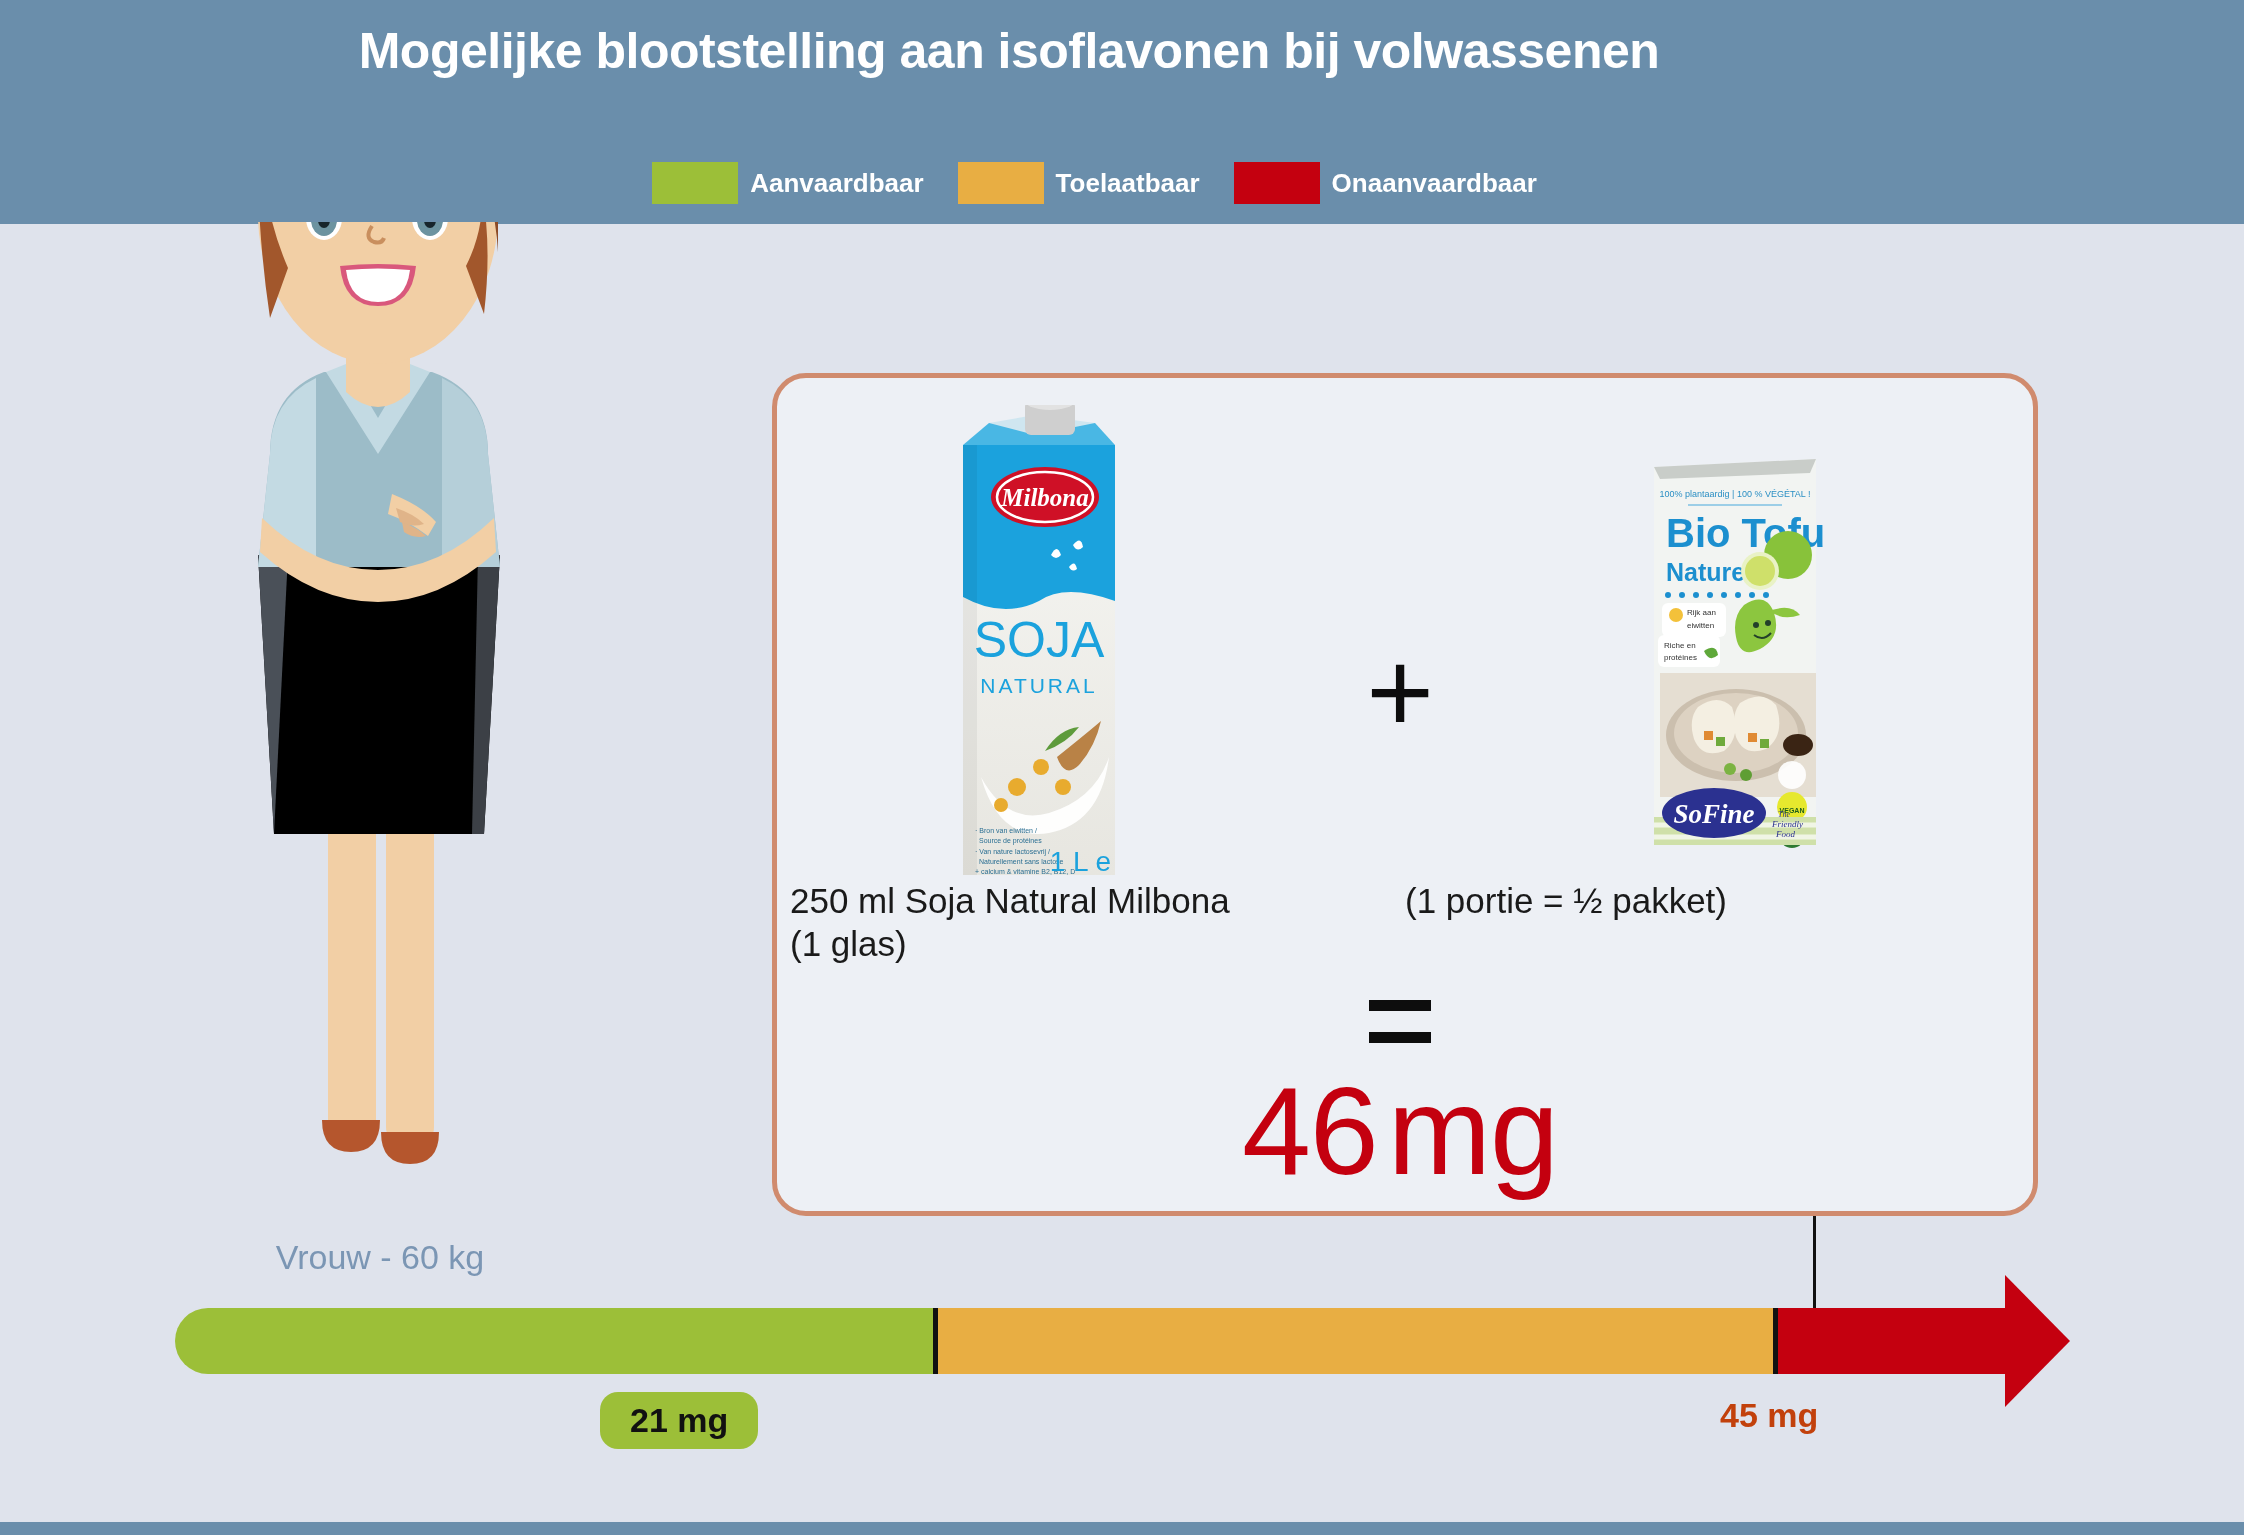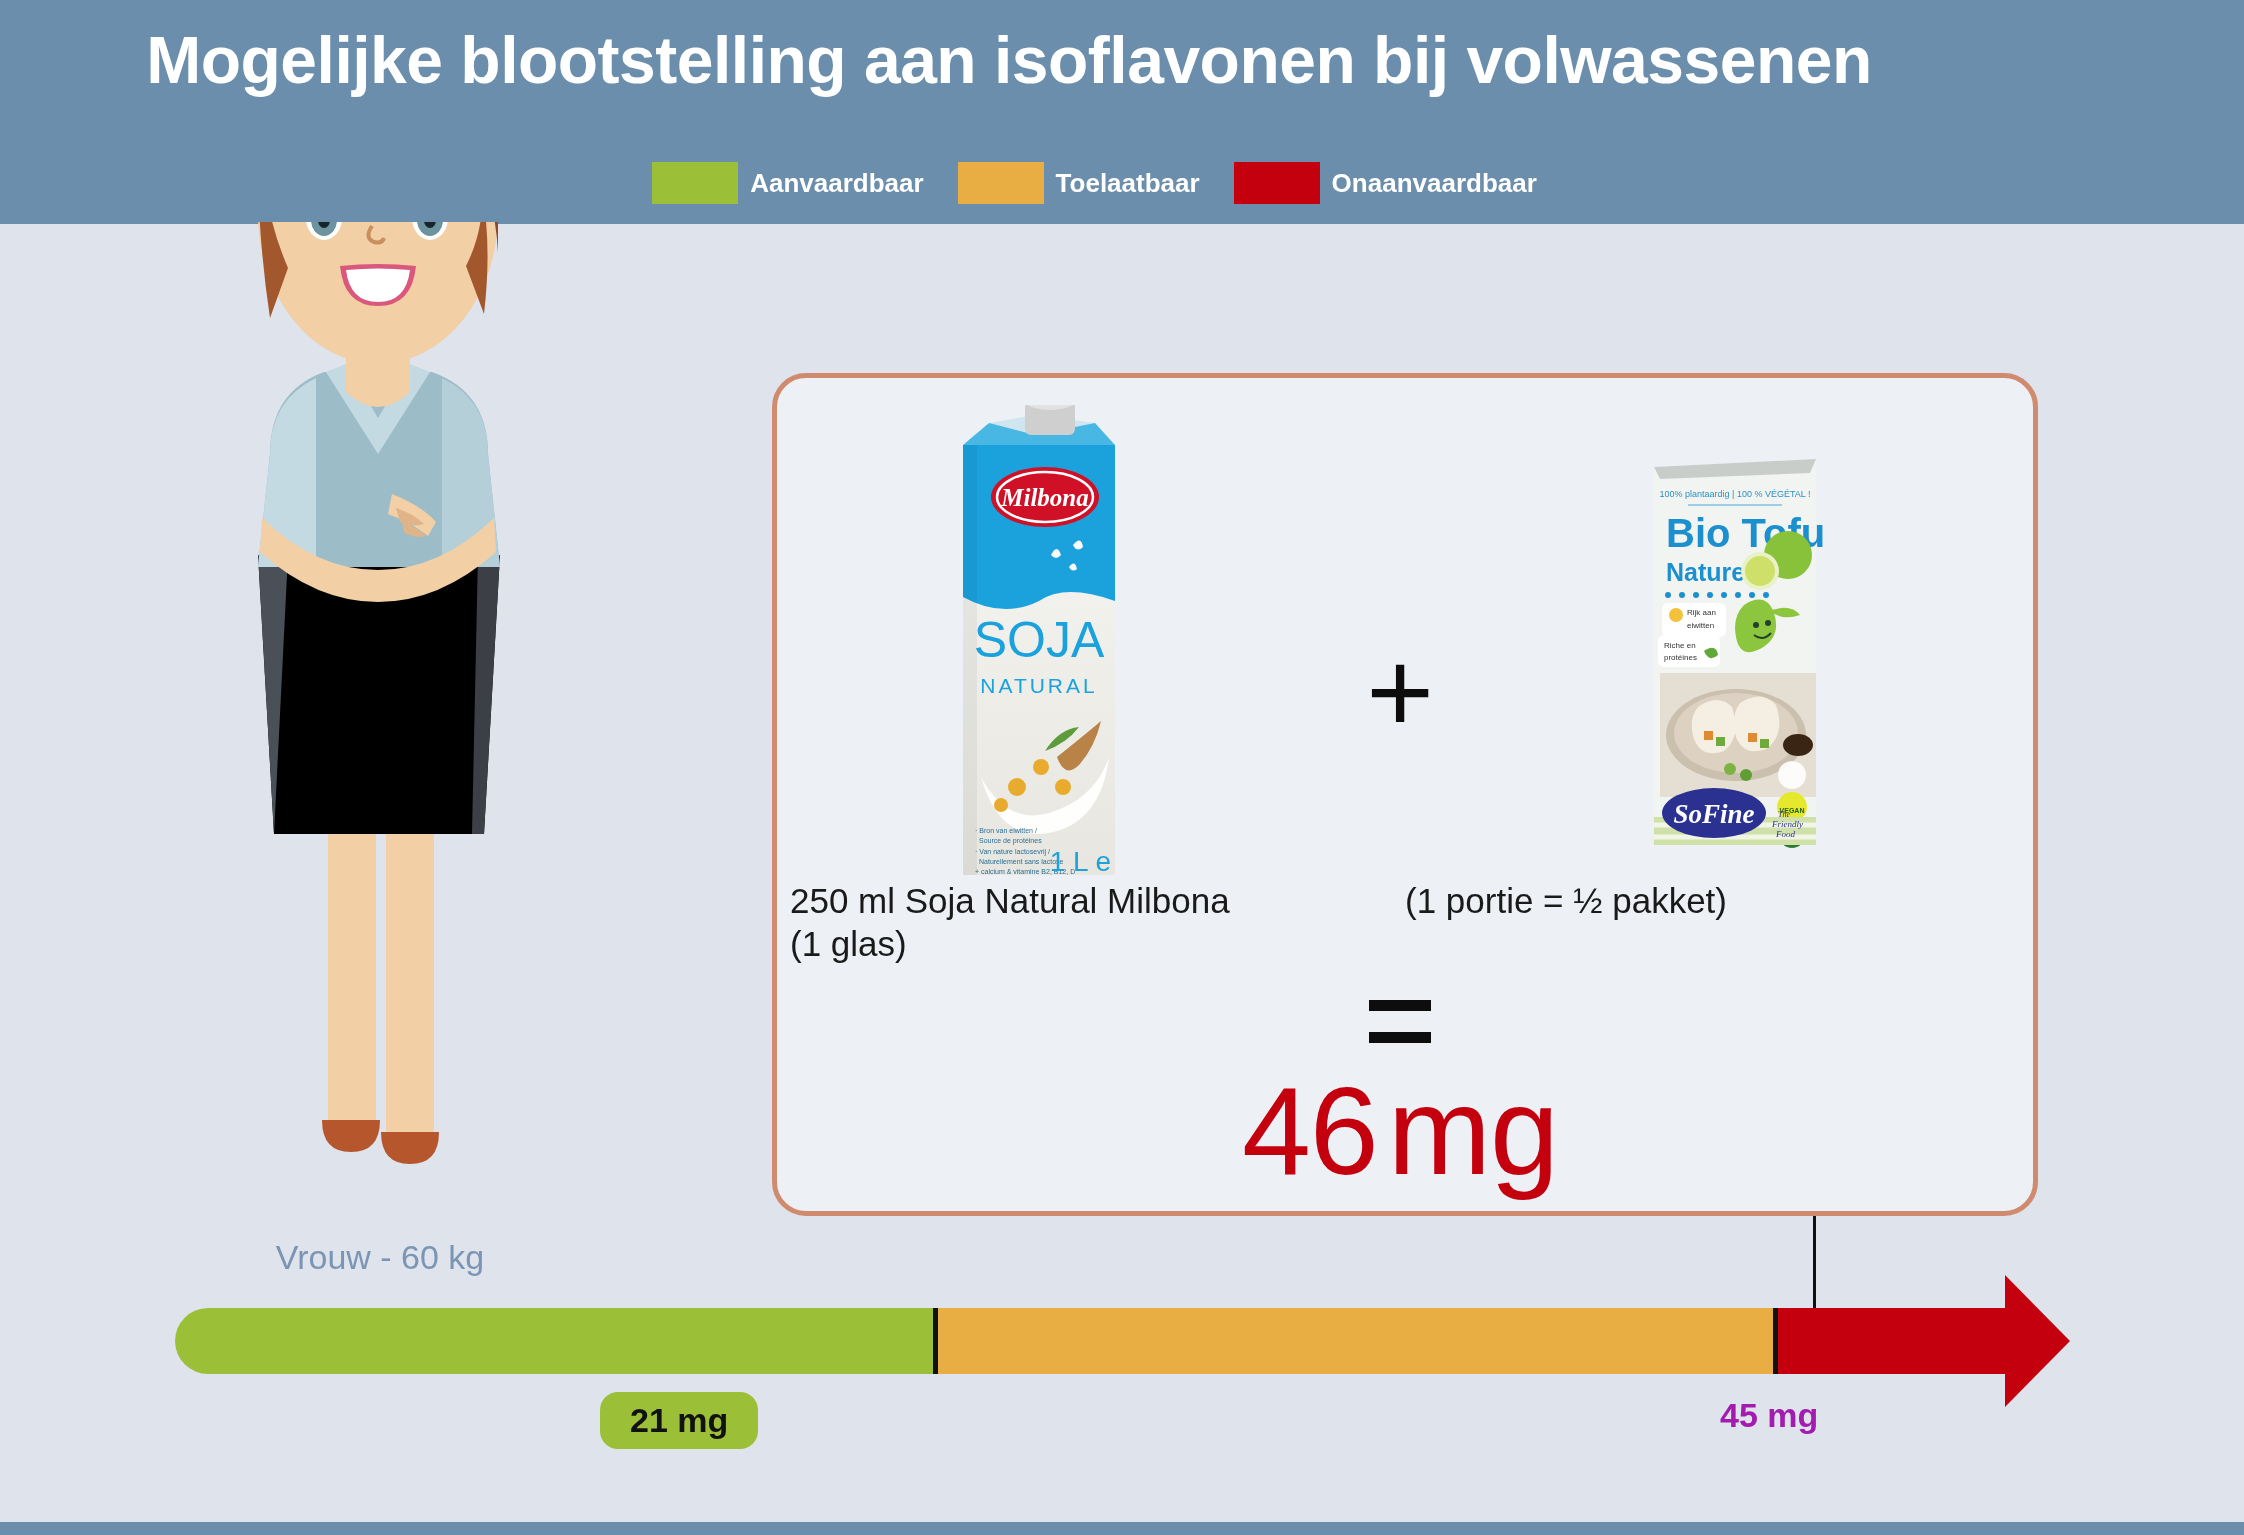--- a/index.html
+++ b/index.html
@@ -16,21 +16,21 @@
 
   
   .header-band {
     position:absolute; left:0; top:0; width:2244px; height:224px;
     background:#6a8eab;
   }
   .page-title {
     position:absolute; left:0; top:22px; width:2018px;
     text-align:center;
     color:#ffffff;
-    font-size:66px; font-weight:bold;
+    font-size:50px; font-weight:bold;
     letter-spacing:-0.5px;
     font-family:"Liberation Sans", sans-serif;
     white-space:nowrap;
   }
   .legend {
     position:absolute; left:0; top:162px; width:2189px;
     display:flex; justify-content:center; align-items:center; gap:0;
   }
   .legend-item { display:flex; align-items:center; margin-right:34px; }
   .legend-item:last-child { margin-right:0; }
@@ -123,21 +123,21 @@
 
   .badge-21 {
     position:absolute; left:600px; top:1392px;
     background:#9cbf38; border-radius:18px;
     padding:9px 30px;
     color:#111111; font-size:34px; font-weight:bold;
     white-space:nowrap;
   }
   .label-45 {
     position:absolute; left:1720px; top:1396px;
-    color:#a21caf; font-size:34px; font-weight:bold;
+    color:#c2410c; font-size:34px; font-weight:bold;
     white-space:nowrap;
   }
 </style>
 </head>
 <body>
 
 <div id="infographic">
 
   <div class="header-band"></div>
 

